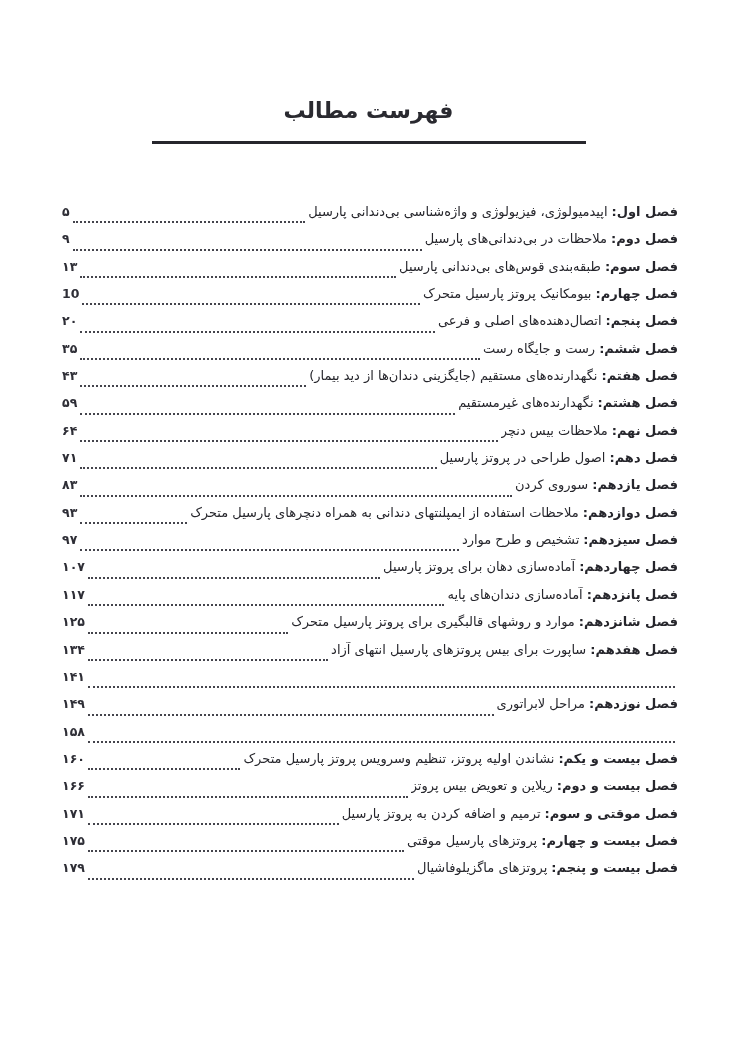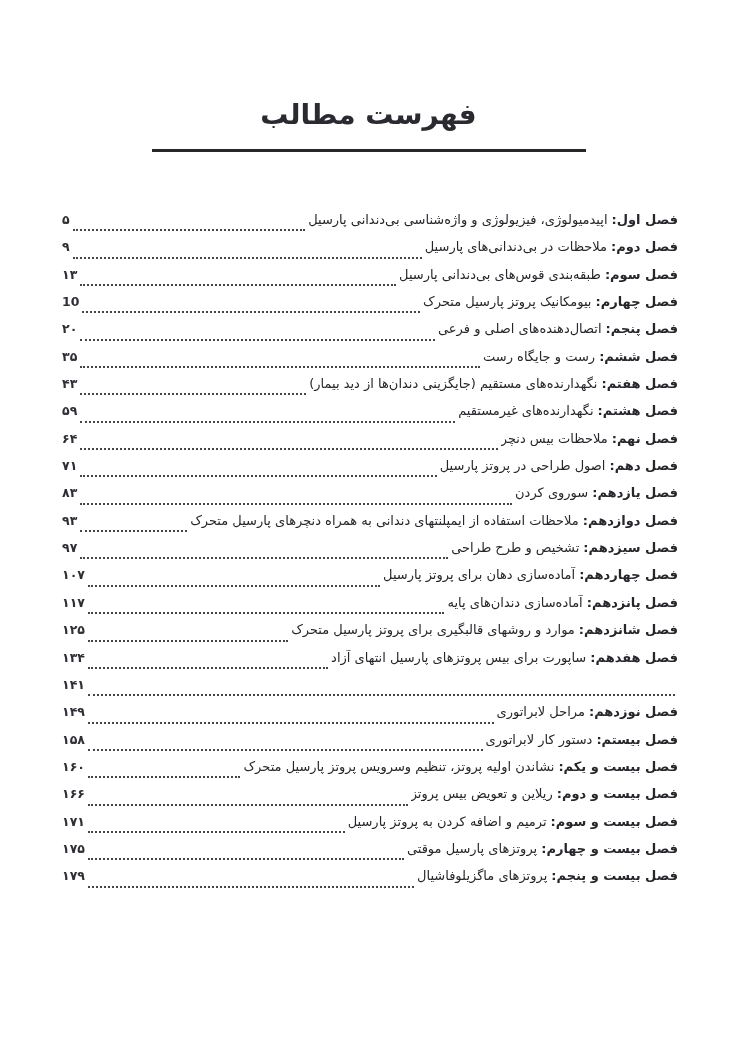--- a/index.html
+++ b/index.html
@@ -16,21 +16,21 @@
     direction: rtl;
     font-family: "DejaVu Sans", "Liberation Sans", sans-serif;
     color: #26262c;
     overflow: hidden;
   }
   .header {
     padding-top: 98px;
     text-align: center;
   }
   .page-title {
-    font-size: 28px;
+    font-size: 22px;
     font-weight: 700;
     letter-spacing: 0;
     color: #2a2a30;
   }
   .title-rule {
     width: 434px;
     height: 3px;
     background: #26262c;
     border: none;
     margin: 18px auto 0 auto;
@@ -174,21 +174,21 @@
     <div class="toc-row">
       <span class="entry-text">
         <span class="entry-label">فصل دوازدهم:</span><span class="entry-title">ملاحظات استفاده از ایمپلنتهای دندانی به همراه دنچرهای پارسیل متحرک</span>
       </span>
       <span class="leader-dots"></span>
       <span class="page-number">۹۳</span>
     </div>
 
     <div class="toc-row">
       <span class="entry-text">
-        <span class="entry-label">فصل سیزدهم:</span><span class="entry-title">تشخیص و طرح طراحی</span>
+        <span class="entry-label">فصل سیزدهم:</span><span class="entry-title">تشخیص و طرح موارد</span>
       </span>
       <span class="leader-dots"></span>
       <span class="page-number">۹۷</span>
     </div>
 
     <div class="toc-row">
       <span class="entry-text">
         <span class="entry-label">فصل چهاردهم:</span><span class="entry-title">آماده‌سازی دهان برای پروتز پارسیل</span>
       </span>
       <span class="leader-dots"></span>
@@ -226,23 +226,20 @@
 
     <div class="toc-row">
       <span class="entry-text">
         <span class="entry-label">فصل نوزدهم:</span><span class="entry-title">مراحل لابراتوری</span>
       </span>
       <span class="leader-dots"></span>
       <span class="page-number">۱۴۹</span>
     </div>
 
     <div class="toc-row">
-      <span class="entry-text">
-        <span class="entry-label">فصل بیستم:</span><span class="entry-title">دستور کار لابراتوری</span>
-      </span>
       <span class="leader-dots"></span>
       <span class="page-number">۱۵۸</span>
     </div>
 
     <div class="toc-row">
       <span class="entry-text">
         <span class="entry-label">فصل بیست و یکم:</span><span class="entry-title">نشاندن اولیه پروتز، تنظیم وسرویس پروتز پارسیل متحرک</span>
       </span>
       <span class="leader-dots"></span>
       <span class="page-number">۱۶۰</span>
@@ -251,21 +248,21 @@
     <div class="toc-row">
       <span class="entry-text">
         <span class="entry-label">فصل بیست و دوم:</span><span class="entry-title">ریلاین و تعویض بیس پروتز</span>
       </span>
       <span class="leader-dots"></span>
       <span class="page-number">۱۶۶</span>
     </div>
 
     <div class="toc-row">
       <span class="entry-text">
-        <span class="entry-label">فصل بیست و سوم:</span><span class="entry-title">ترمیم و اضافه کردن به پروتز پارسیل</span>
+        <span class="entry-label">فصل موقتی و سوم:</span><span class="entry-title">ترمیم و اضافه کردن به پروتز پارسیل</span>
       </span>
       <span class="leader-dots"></span>
       <span class="page-number">۱۷۱</span>
     </div>
 
     <div class="toc-row">
       <span class="entry-text">
         <span class="entry-label">فصل بیست و چهارم:</span><span class="entry-title">پروتزهای پارسیل موقتی</span>
       </span>
       <span class="leader-dots"></span>

